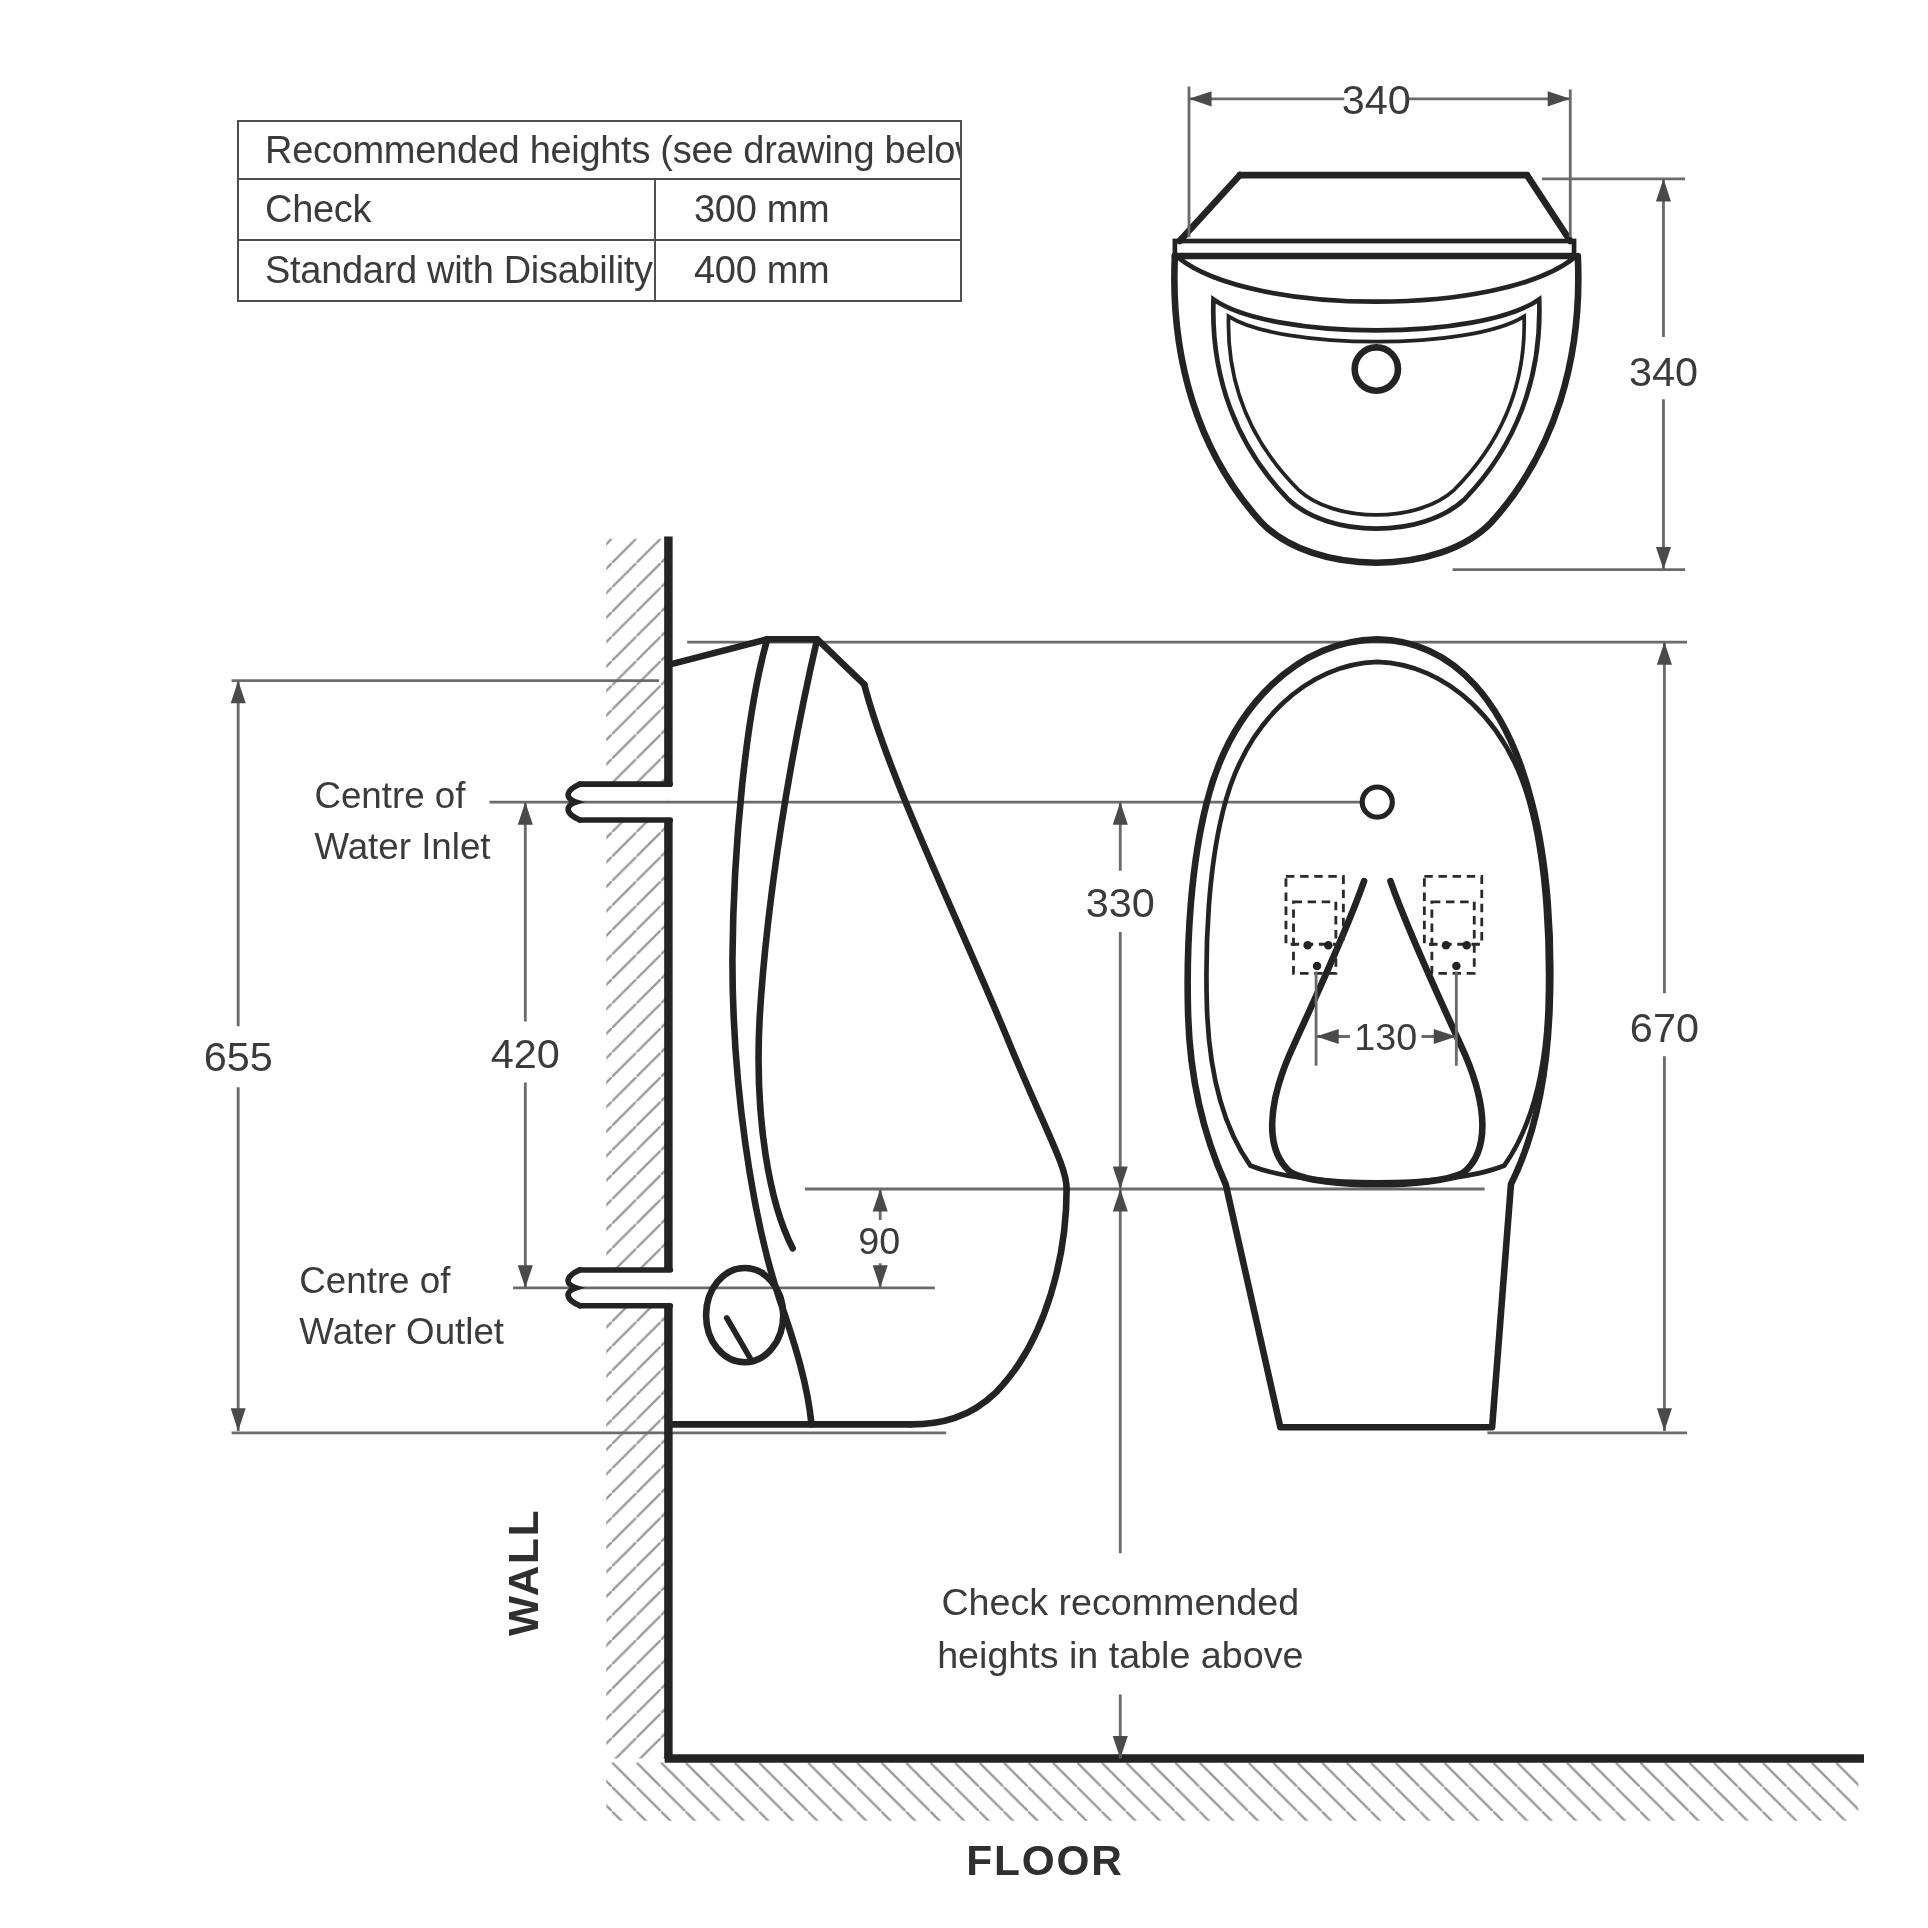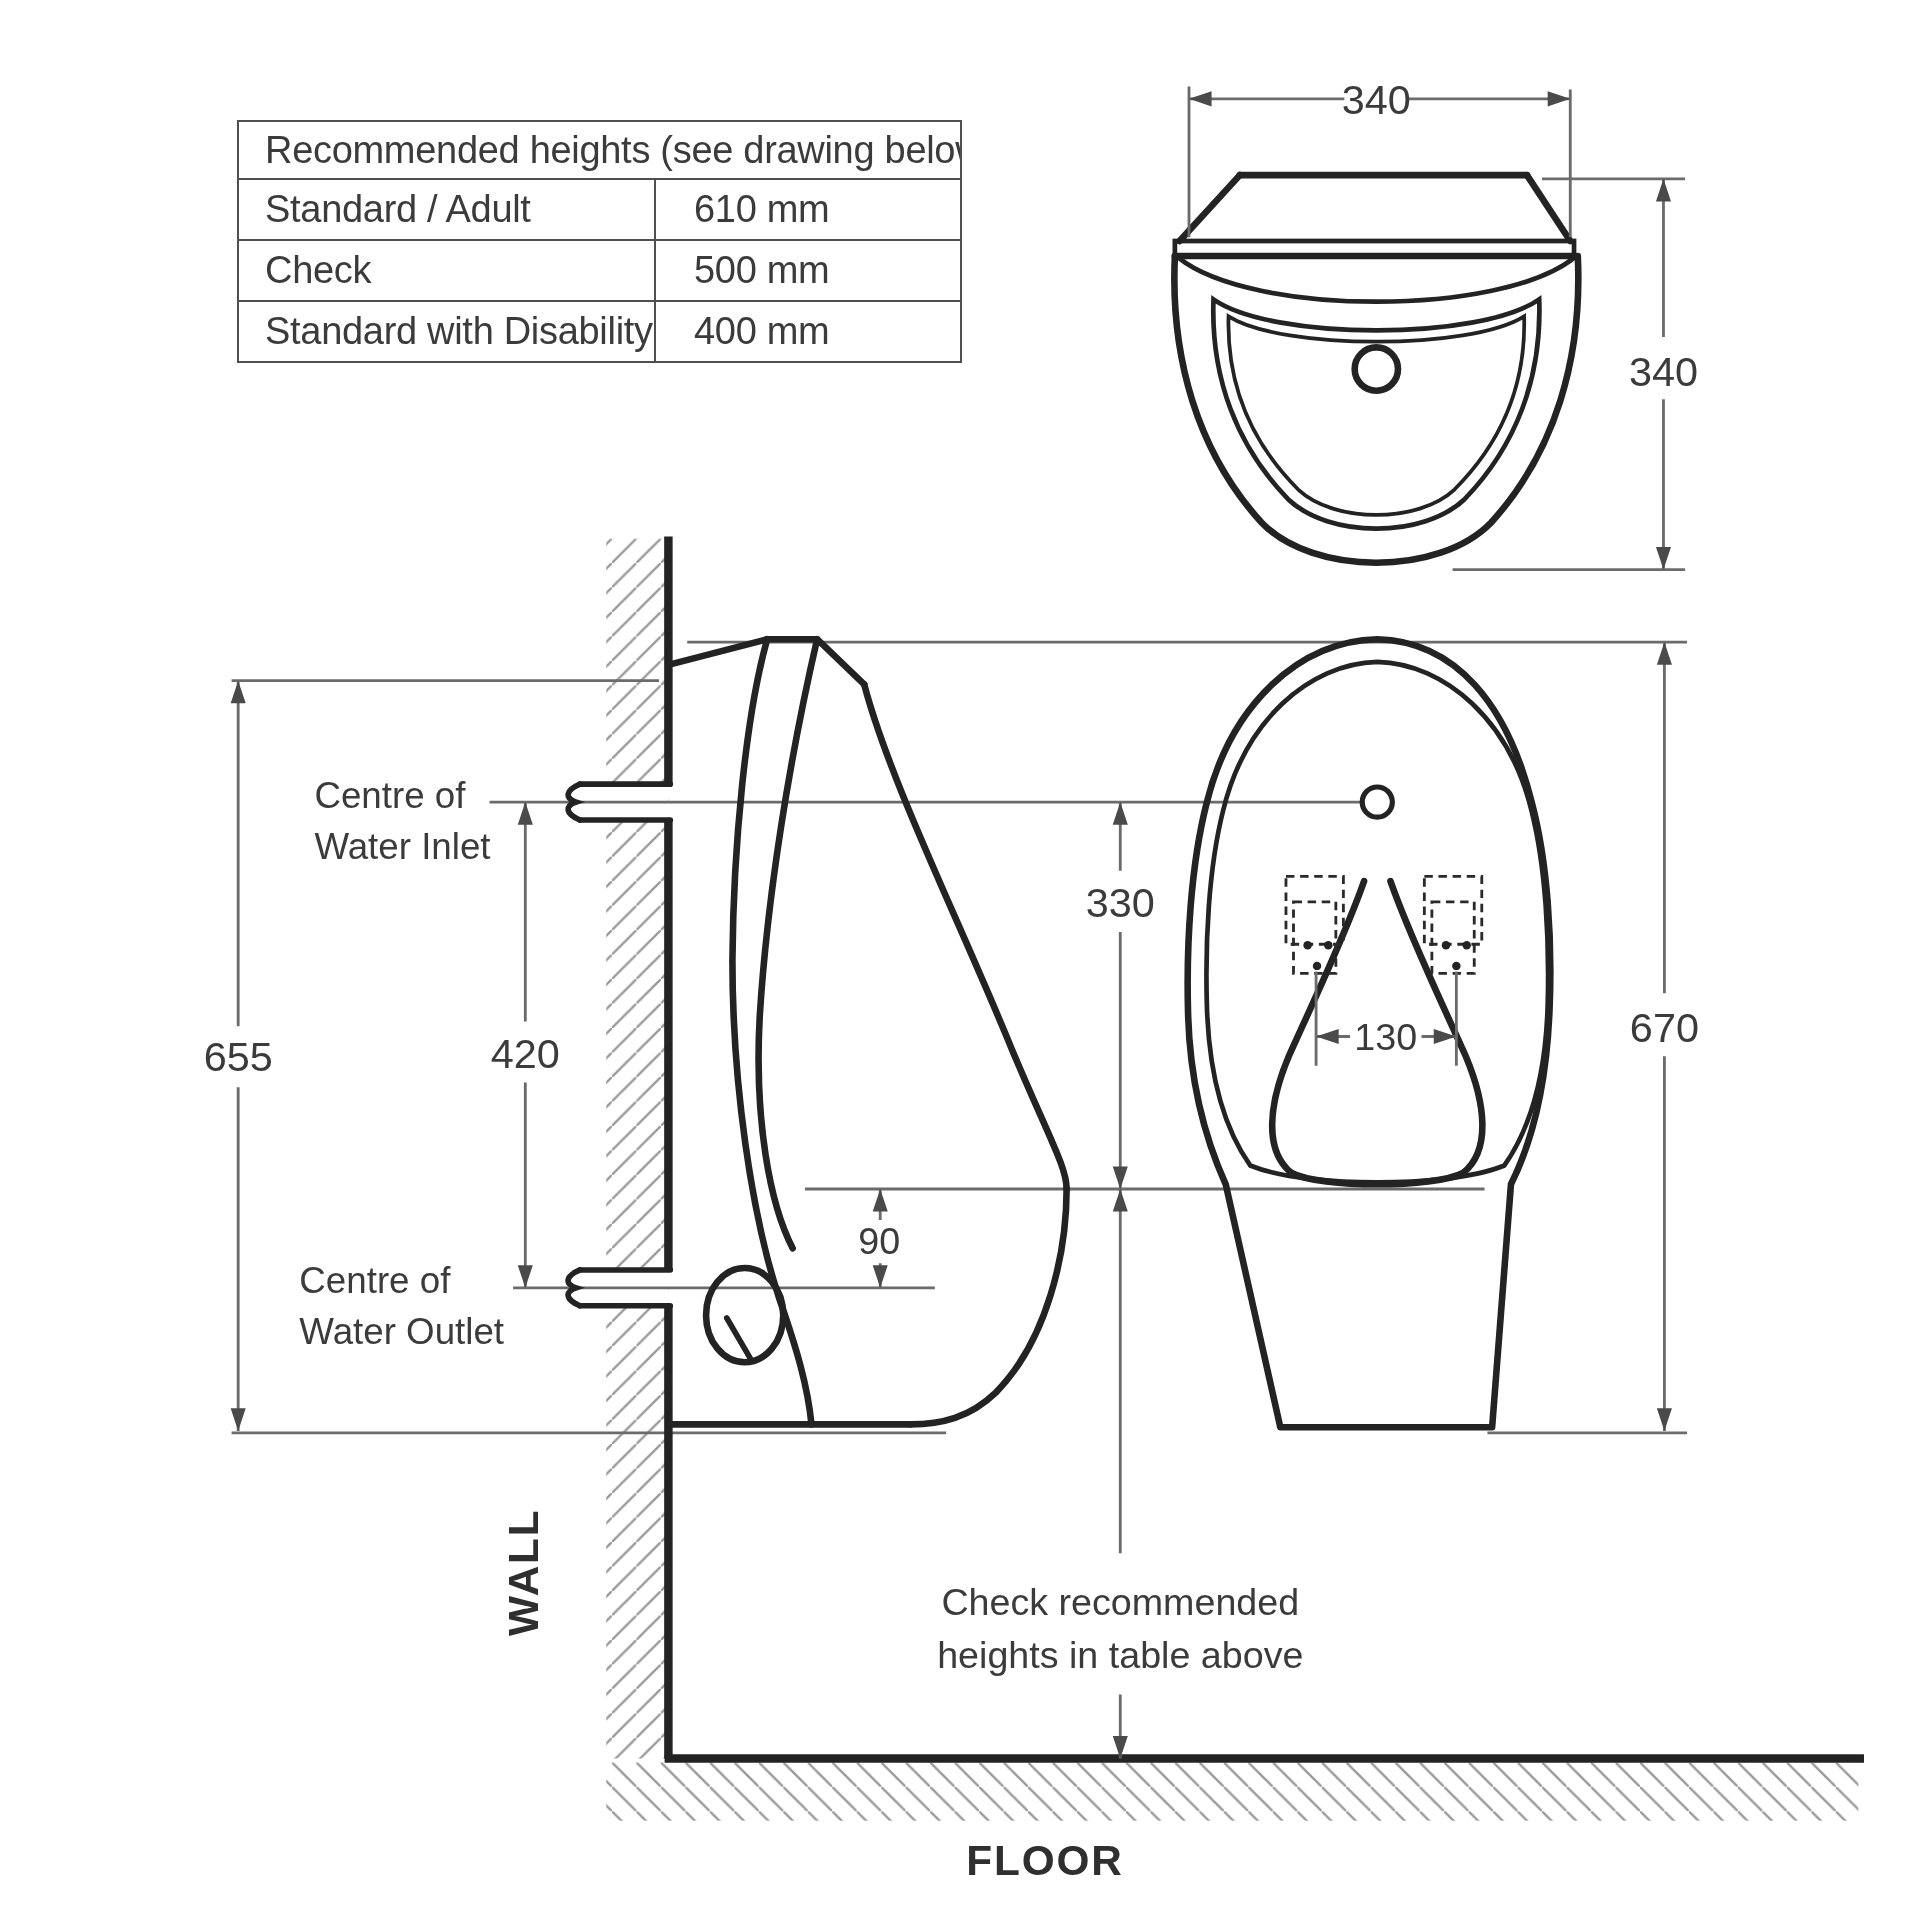--- a/index.html
+++ b/index.html
@@ -41,26 +41,22 @@
         <col class="c1">
         <col class="c2">
       </colgroup>
     <thead>
       <tr>
         <th colspan="2">Recommended heights (see drawing below)</th>
       </tr>
     </thead>
     <tbody>
       <tr>
-        <td>Standard / Adult</td>
-        <td class="val">610 mm</td>
-      </tr>
-      <tr>
         <td>Check</td>
-        <td class="val">500 mm</td>
+        <td class="val">300 mm</td>
       </tr>
       <tr>
         <td>Standard with Disability</td>
         <td class="val">400 mm</td>
       </tr>
     </tbody>
   </table>
 
   <svg class="draw" width="1928" height="1928" viewBox="0 0 2048 2048">
     <defs>

